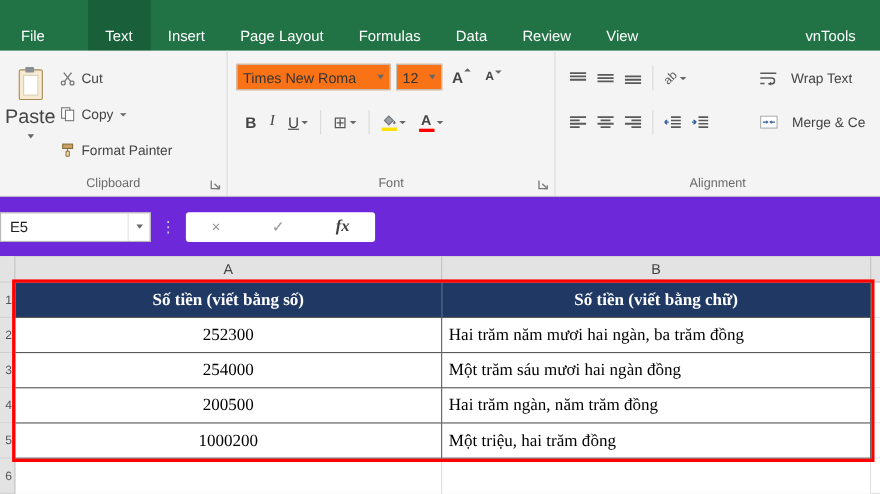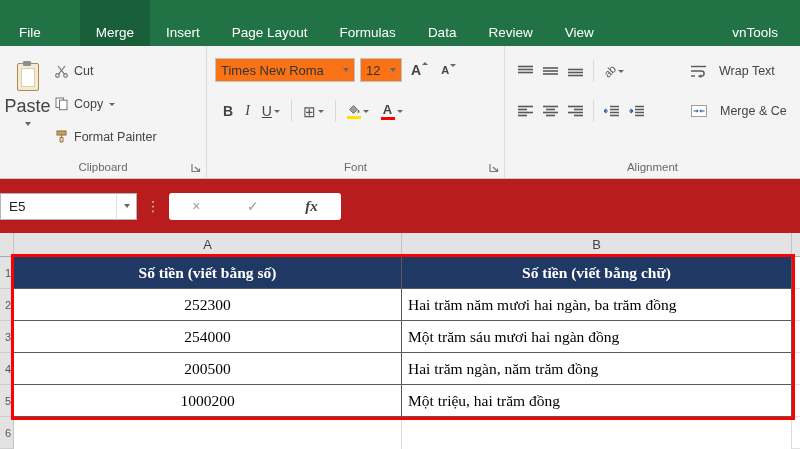--- a/index.html
+++ b/index.html
@@ -57,21 +57,21 @@
 
   
   .alrow { position:absolute; left:8px; right:0; display:flex; align-items:center; height:26px; }
   .alrow.r1 { top:12px; } .alrow.r2 { top:52px; }
   .ibtn { padding:4px 5px; cursor:pointer; display:flex; align-items:center; gap:2px; line-height:0; }
   .bigbtn { display:flex; align-items:center; gap:13px; font-size:12.5px; color:#444; cursor:pointer; white-space:nowrap; overflow:hidden; }
   .alrow .bigbtn { position:absolute; left:178px; }
   .ab { display:inline-block; transform:rotate(-45deg); font-size:11px; color:#595959; line-height:1; }
 
   
-  .midband { top:179px; height:54px; background:#b91c1c; display:flex; align-items:center; }
+  .midband { top:179px; height:54px; background:#6d28d9; display:flex; align-items:center; }
   .namebox { width:137px; height:27px; background:#fff; border:1px solid #b5b5b5; display:flex; align-items:center; cursor:pointer; }
   .nb-val { flex:1; padding-left:8px; font-size:13.5px; color:#222; }
   .nb-carwrap { width:20px; height:100%; border-left:1px solid #e0e0e0; display:flex; align-items:center; justify-content:center; }
   .fb-handle { color:#c9c9c9; font-size:14px; margin:0 9px; cursor:col-resize; }
   .fxbox { width:172px; height:27px; background:#fff; border-radius:3px; display:flex; align-items:center; justify-content:space-around; }
   .fx-cancel,.fx-enter { color:#9a9a9a; font-size:14px; cursor:pointer; }
   .fx { font-family:"Liberation Serif",serif; font-style:italic; font-weight:bold; font-size:15px; color:#3f3f3f; cursor:pointer; }
 
   
   .grid { top:233px; height:216px; background:#d9d9d9; }
@@ -91,21 +91,21 @@
   .redbox { position:absolute; left:11px; top:21px; width:784px; height:166px; border:3px solid #fe0000; pointer-events:none; }
 
   svg.lines line { stroke:#595959; stroke-width:1.6; }
   svg .str { stroke:#777; fill:none; stroke-width:1.2; }
 </style>
 </head>
 <body>
 
 <div class="band tabbar">
   <div class="tab file">File</div>
-  <div class="tab active">Merge</div>
+  <div class="tab active">Text</div>
   <div class="tab">Insert</div>
   <div class="tab">Page Layout</div>
   <div class="tab">Formulas</div>
   <div class="tab">Data</div>
   <div class="tab">Review</div>
   <div class="tab">View</div>
   <div class="tab vntools">vnTools</div>
 </div>
 
 <div class="band ribbon">

